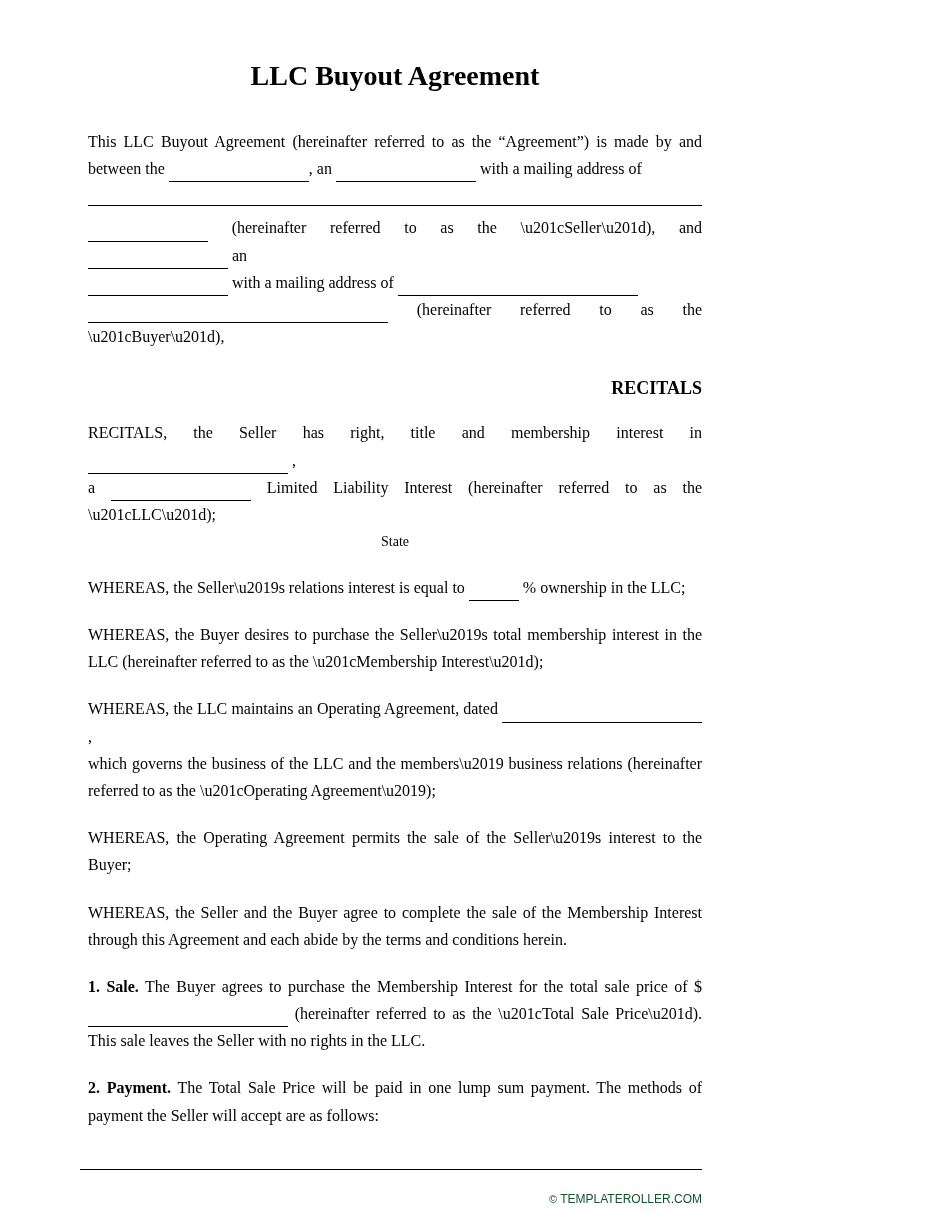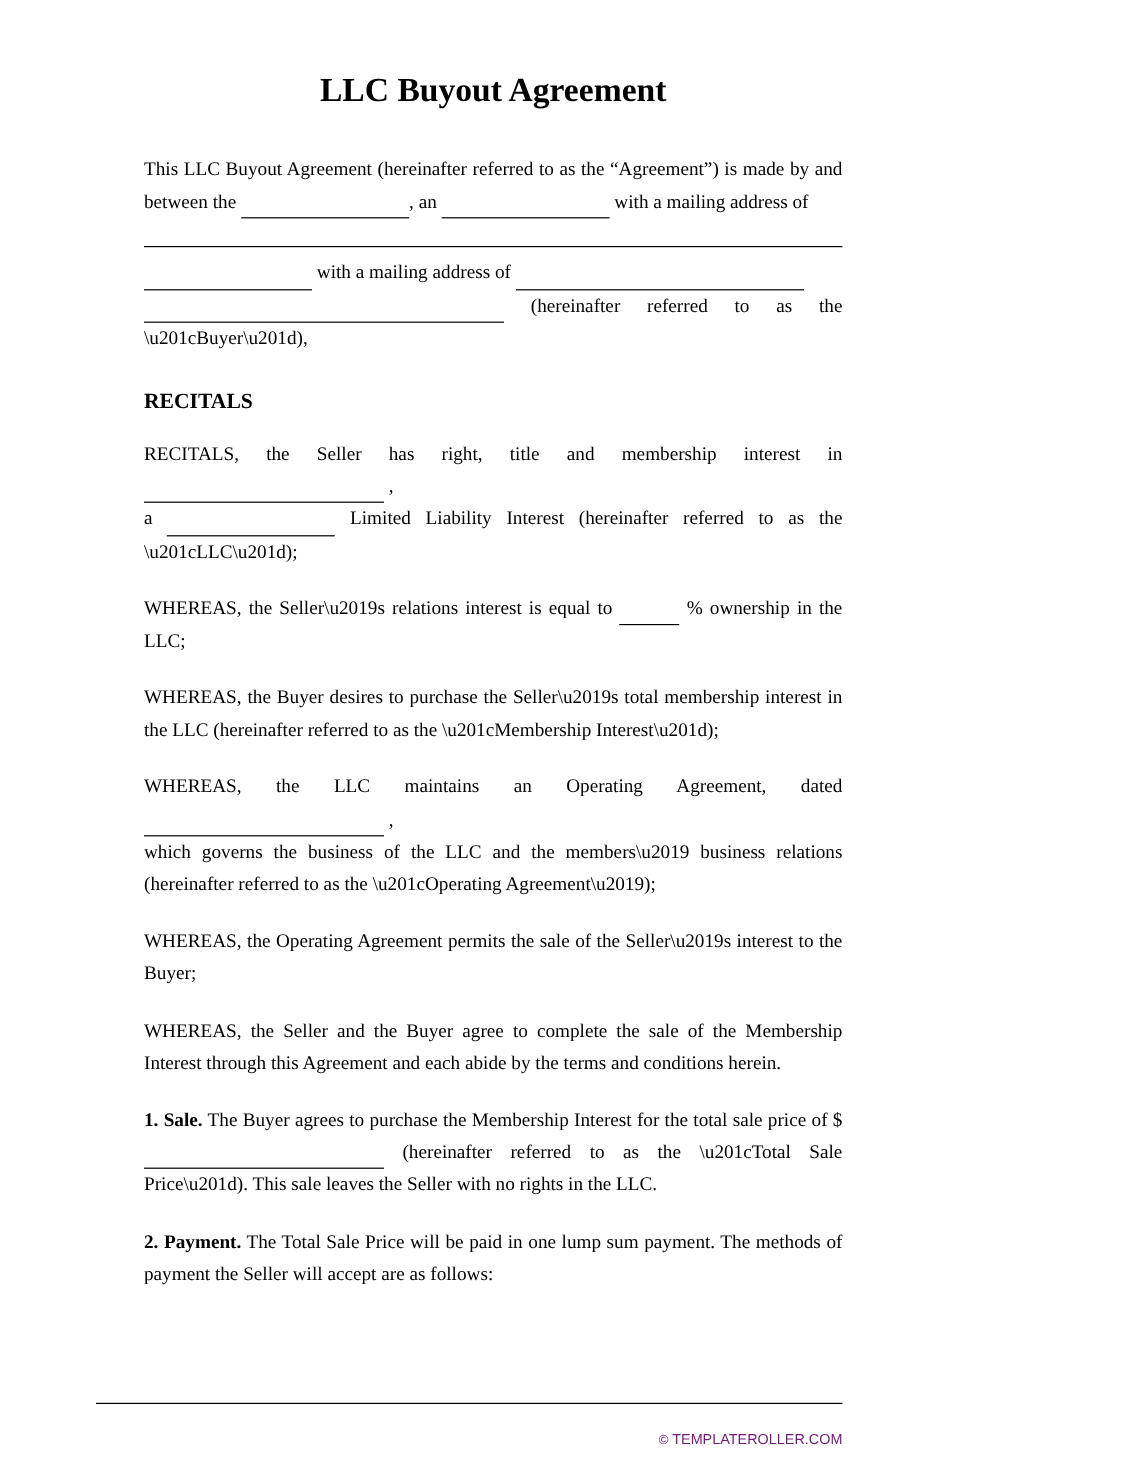--- a/index.html
+++ b/index.html
@@ -14,21 +14,21 @@
       background: #ffffff;
       font-family: "Times New Roman", Times, serif;
       font-size: 16px;
       color: #000000;
       position: relative;
     }
 
     .page {
       width: 782px;
       min-height: 1230px;
-      padding: 60px 80px 80px 120px;
+      padding: 60px 80px 80px 88px;
       position: relative;
     }
 
     .title {
       text-align: center;
       font-size: 28px;
       font-weight: bold;
       margin-bottom: 36px;
       font-family: "Times New Roman", Times, serif;
     }
@@ -72,21 +72,21 @@
       margin: 6px 0;
       height: 18px;
     }
 
     .intro-para {
       text-align: justify;
       line-height: 1.7;
     }
 
     .section-title {
-      text-align: left;
+      text-align: right;
       font-weight: bold;
       font-size: 18px;
       margin: 28px 0 20px 0;
     }
 
     .paragraph {
       text-align: justify;
       line-height: 1.7;
       margin-bottom: 20px;
     }
@@ -102,21 +102,21 @@
       font-size: 14px;
       margin-top: 2px;
       margin-bottom: 10px;
     }
 
     .footer {
       position: absolute;
       bottom: 24px;
       right: 80px;
       font-size: 12px;
-      color: #701a75;
+      color: #14532d;
       font-family: Arial, sans-serif;
     }
 
     .footer-symbol {
       font-size: 11px;
     }
 
     .bottom-line {
       position: absolute;
       bottom: 60px;
@@ -139,20 +139,26 @@
   <div class="intro-para">
     <span>This LLC Buyout Agreement (hereinafter referred to as the “Agreement”) is made by and between the</span>
     <span class="underline-blank"></span><span>, an </span><span class="underline-blank"></span>
     <span> with a mailing address of</span>
   </div>
 
   <div class="block-lines">
     <span class="full-line"></span>
   </div>
 
+  <div class="intro-para">
+    <span class="underline-blank" style="min-width:120px;"></span>
+    <span> (hereinafter referred to as the \u201cSeller\u201d), and </span>
+    <span class="underline-blank" style="min-width:140px;"></span>
+    <span> an</span>
+  </div>
 
   <div class="intro-para">
     <span class="underline-blank" style="min-width:140px;"></span>
     <span> with a mailing address of </span>
     <span class="underline-blank" style="min-width:240px;"></span>
   </div>
 
   <div class="intro-para" style="margin-bottom: 4px;">
     <span class="underline-blank-xl"></span>
     <span> (hereinafter referred to as the \u201cBuyer\u201d),</span>
@@ -161,20 +167,21 @@
 
   <div class="section-title">RECITALS</div>
 
   <div class="paragraph">
     <span>RECITALS, the Seller has right, title and membership interest in </span>
     <span class="underline-blank-lg"></span>
     <span>,</span><br>
     <span>a </span>
     <span class="underline-blank"></span>
     <span> Limited Liability Interest (hereinafter referred to as the \u201cLLC\u201d);</span>
+    <div class="state-label">State</div>
   </div>
 
   <div class="paragraph">
     <span>WHEREAS, the Seller\u2019s relations interest is equal to </span>
     <span class="underline-blank-sm" style="min-width:50px;"></span>
     <span>% ownership in the LLC;</span>
   </div>
 
   <div class="paragraph">
     <span>WHEREAS, the Buyer desires to purchase the Seller\u2019s total membership interest in the LLC (hereinafter referred to as the \u201cMembership Interest\u201d);</span>

